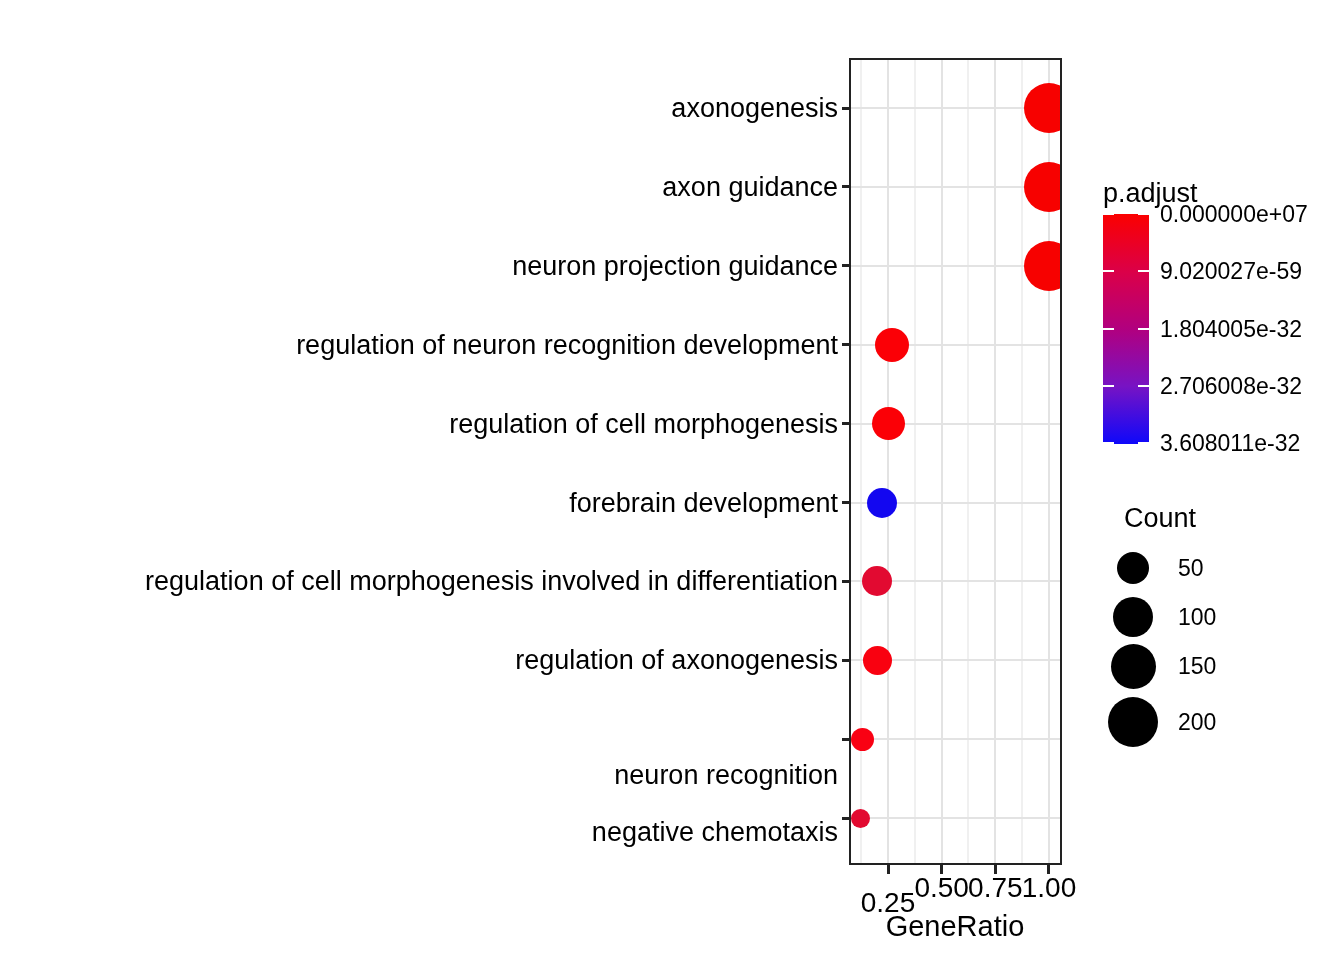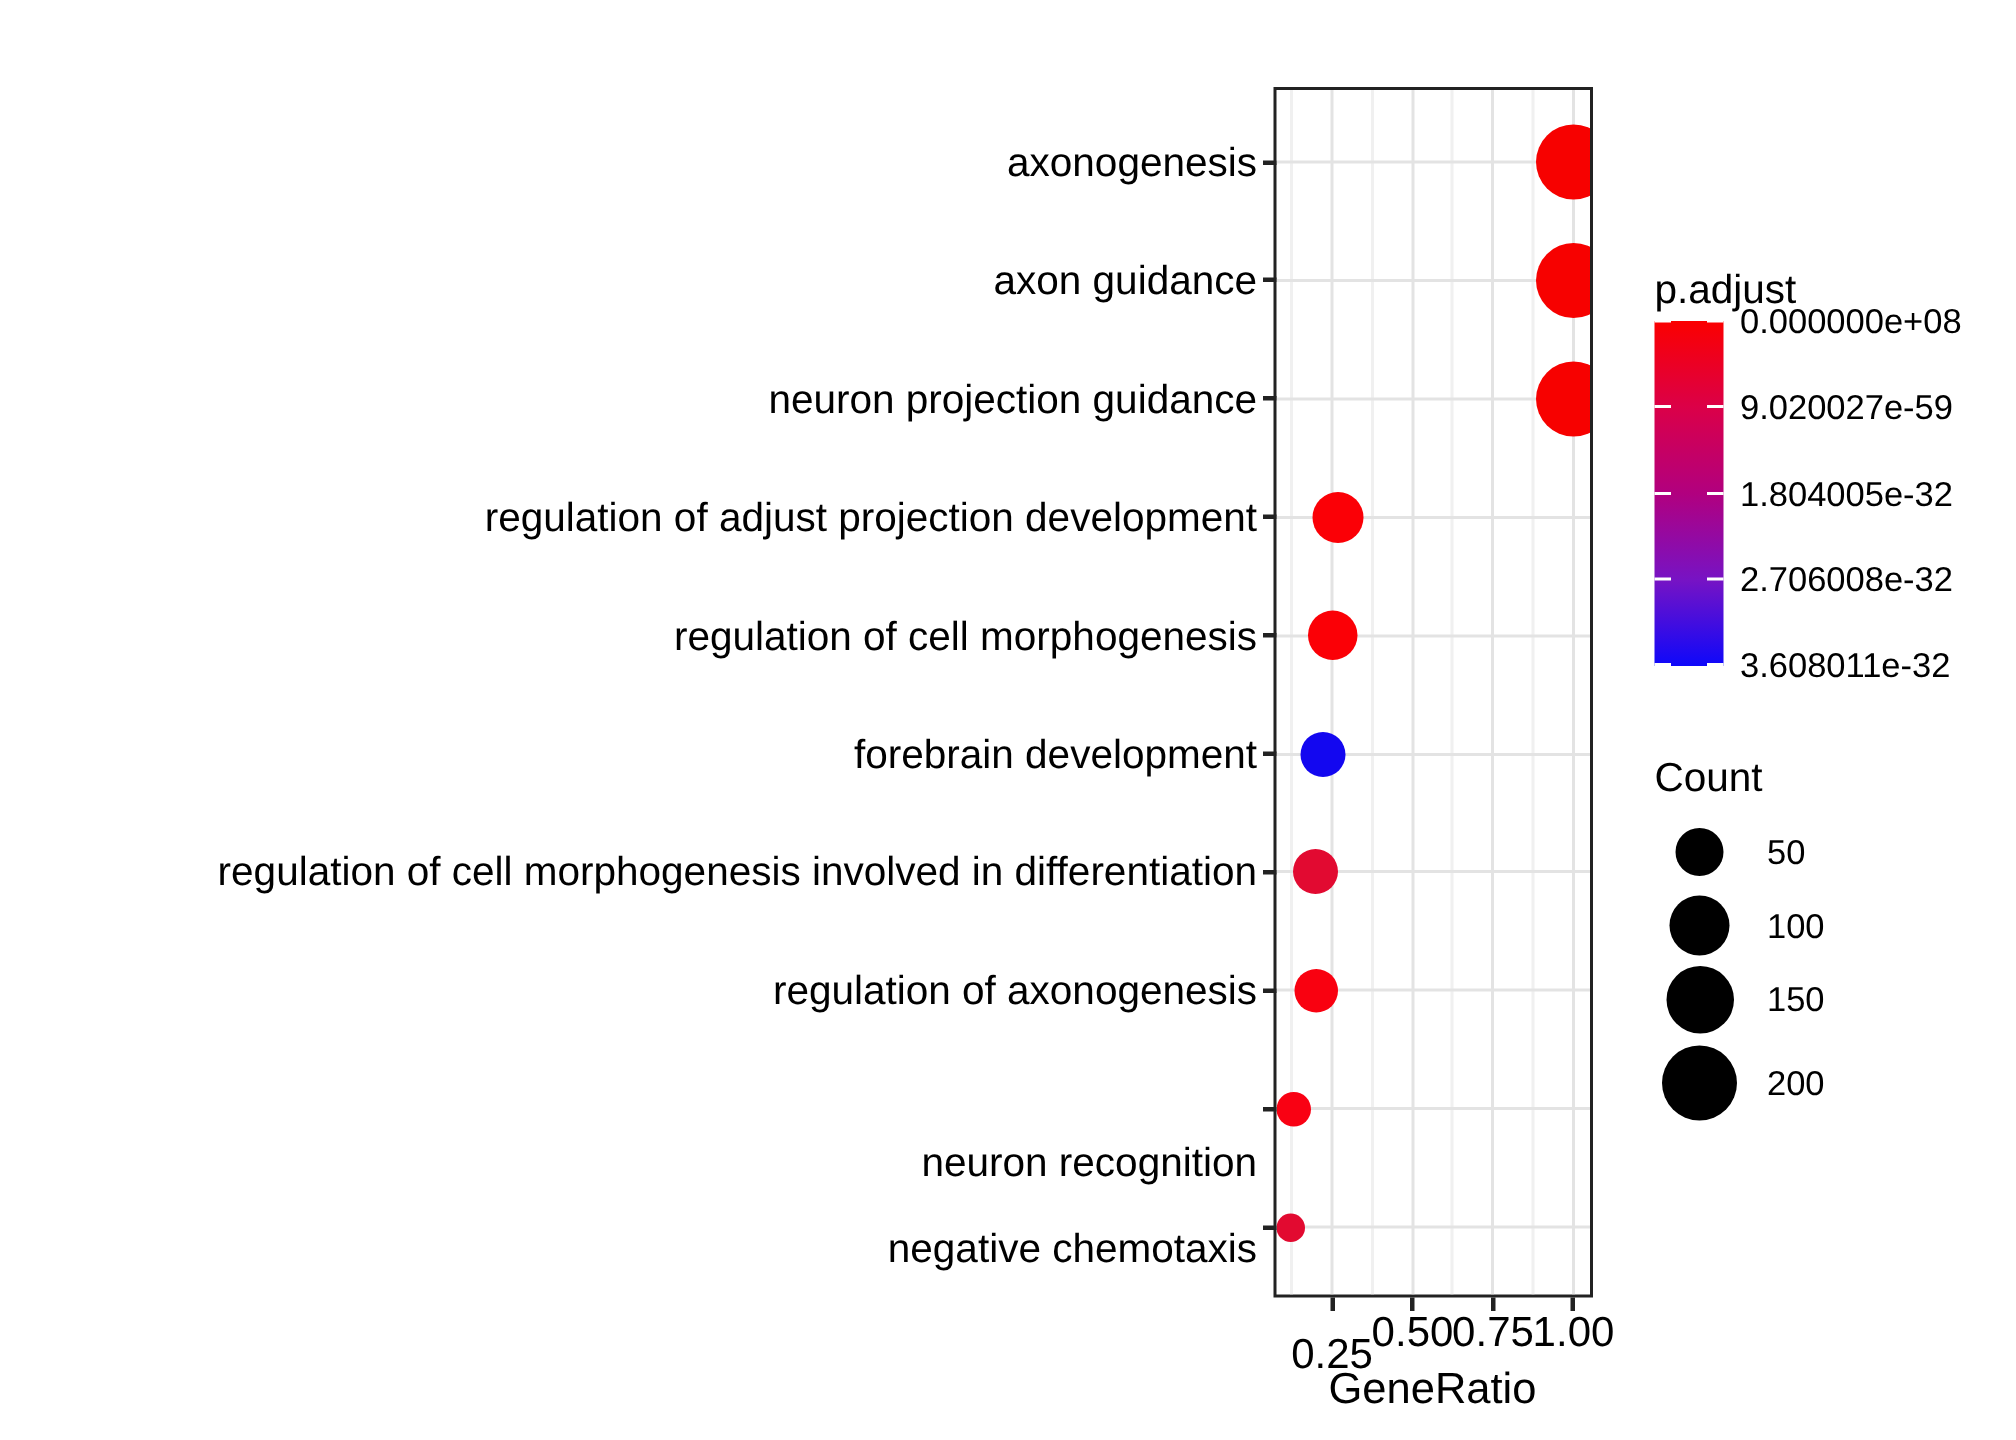--- a/index.html
+++ b/index.html
@@ -71,21 +71,21 @@
   </div>
 
   <div id="y-axis">
       <div class="tick" style="left: 842px; top: 106.5px; width: 9px; height: 3px;"></div>
       <div class="ylab" style="top: 91px;">axonogenesis</div>
       <div class="tick" style="left: 842px; top: 185.4px; width: 9px; height: 3px;"></div>
       <div class="ylab" style="top: 169.9px;">axon guidance</div>
       <div class="tick" style="left: 842px; top: 264.3px; width: 9px; height: 3px;"></div>
       <div class="ylab" style="top: 248.8px;">neuron projection guidance</div>
       <div class="tick" style="left: 842px; top: 343.2px; width: 9px; height: 3px;"></div>
-      <div class="ylab" style="top: 327.7px;">regulation of adjust projection development</div>
+      <div class="ylab" style="top: 327.7px;">regulation of neuron recognition development</div>
       <div class="tick" style="left: 842px; top: 422.1px; width: 9px; height: 3px;"></div>
       <div class="ylab" style="top: 406.6px;">regulation of cell morphogenesis</div>
       <div class="tick" style="left: 842px; top: 501px; width: 9px; height: 3px;"></div>
       <div class="ylab" style="top: 485.5px;">forebrain development</div>
       <div class="tick" style="left: 842px; top: 579.9px; width: 9px; height: 3px;"></div>
       <div class="ylab" style="top: 564.4px;">regulation of cell morphogenesis involved in differentiation</div>
       <div class="tick" style="left: 842px; top: 658.8px; width: 9px; height: 3px;"></div>
       <div class="ylab" style="top: 643.3px;">regulation of axonogenesis</div>
       <div class="tick" style="left: 842px; top: 737.7px; width: 9px; height: 3px;"></div>
       <div class="ylab" style="top: 758px;">neuron recognition</div>
@@ -112,28 +112,28 @@
       <div class="cbar-tick" style="left: 0px; top: 56.25px;"></div>
       <div class="cbar-tick" style="left: 35px; top: 56.25px;"></div>
       <div class="cbar-tick" style="left: 0px; top: 113.5px;"></div>
       <div class="cbar-tick" style="left: 35px; top: 113.5px;"></div>
       <div class="cbar-tick" style="left: 0px; top: 170.75px;"></div>
       <div class="cbar-tick" style="left: 35px; top: 170.75px;"></div>
       <div class="cbar-tick" style="left: 0px; top: 228px;"></div>
       <div class="cbar-tick" style="left: 35px; top: 228px;"></div>
     </div>
   <div id="colorbar-labels">
-      <div class="cbar-lab" style="top: 200px;">0.000000e+08</div>
+      <div class="cbar-lab" style="top: 200px;">0.000000e+07</div>
       <div class="cbar-lab" style="top: 257.25px;">9.020027e-59</div>
       <div class="cbar-lab" style="top: 314.5px;">1.804005e-32</div>
       <div class="cbar-lab" style="top: 371.75px;">2.706008e-32</div>
       <div class="cbar-lab" style="top: 429px;">3.608011e-32</div>
     </div>
 
-  <div class="legend-title" style="top:503px;">Count</div>
+  <div class="legend-title" style="top:503px;margin-left:21px;">Count</div>
   <div id="count-legend">
       <div class="count-dot" style="left: 1117px; top: 552px; width: 32px; height: 32px;"></div>
       <div class="count-lab" style="top: 554px;">50</div>
       <div class="count-dot" style="left: 1113px; top: 597px; width: 40px; height: 40px;"></div>
       <div class="count-lab" style="top: 603px;">100</div>
       <div class="count-dot" style="left: 1110.5px; top: 643.5px; width: 45px; height: 45px;"></div>
       <div class="count-lab" style="top: 652px;">150</div>
       <div class="count-dot" style="left: 1108px; top: 697px; width: 50px; height: 50px;"></div>
       <div class="count-lab" style="top: 708px;">200</div>
     </div>

